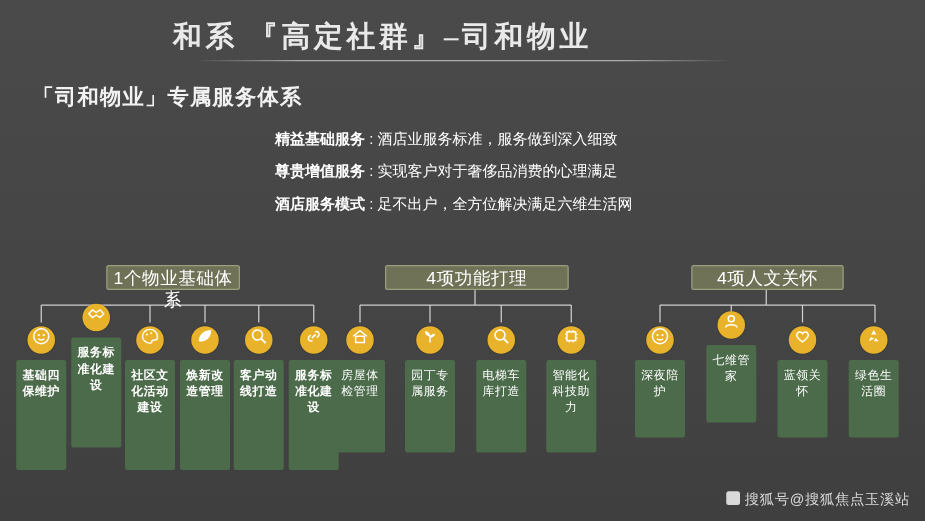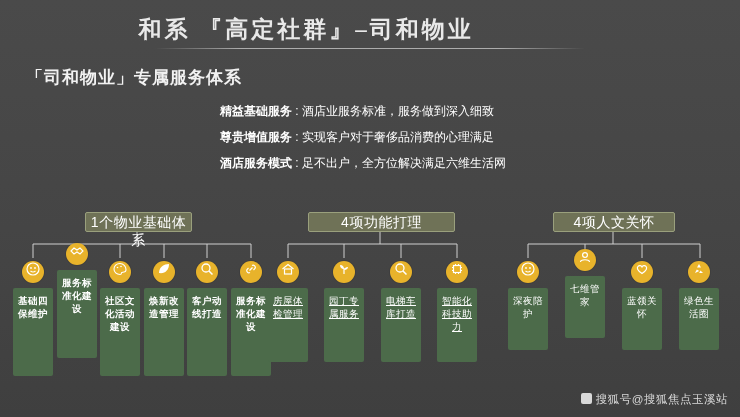--- a/index.html
+++ b/index.html
@@ -126,21 +126,21 @@
     border-radius: 2px;
     color: #ffffff;
     font-size: 9.5px;
     line-height: 13px;
     text-align: center;
     padding: 6px 2px 8px 2px;
     box-sizing: border-box;
     letter-spacing: 0.5px;
   }
   .card.tall-1 { min-height: 88px; font-weight: bold; }
-  .card.tall-2 { min-height: 74px; text-decoration: underline; }
+  .card.tall-2 { min-height: 74px; }
   .card.tall-3 { min-height: 62px; }
 
   .card-inner { writing-mode: horizontal-tb; }
 
   
   .watermark {
     position: absolute;
     right: 12px;
     bottom: 10px;
     font-size: 11.5px;

